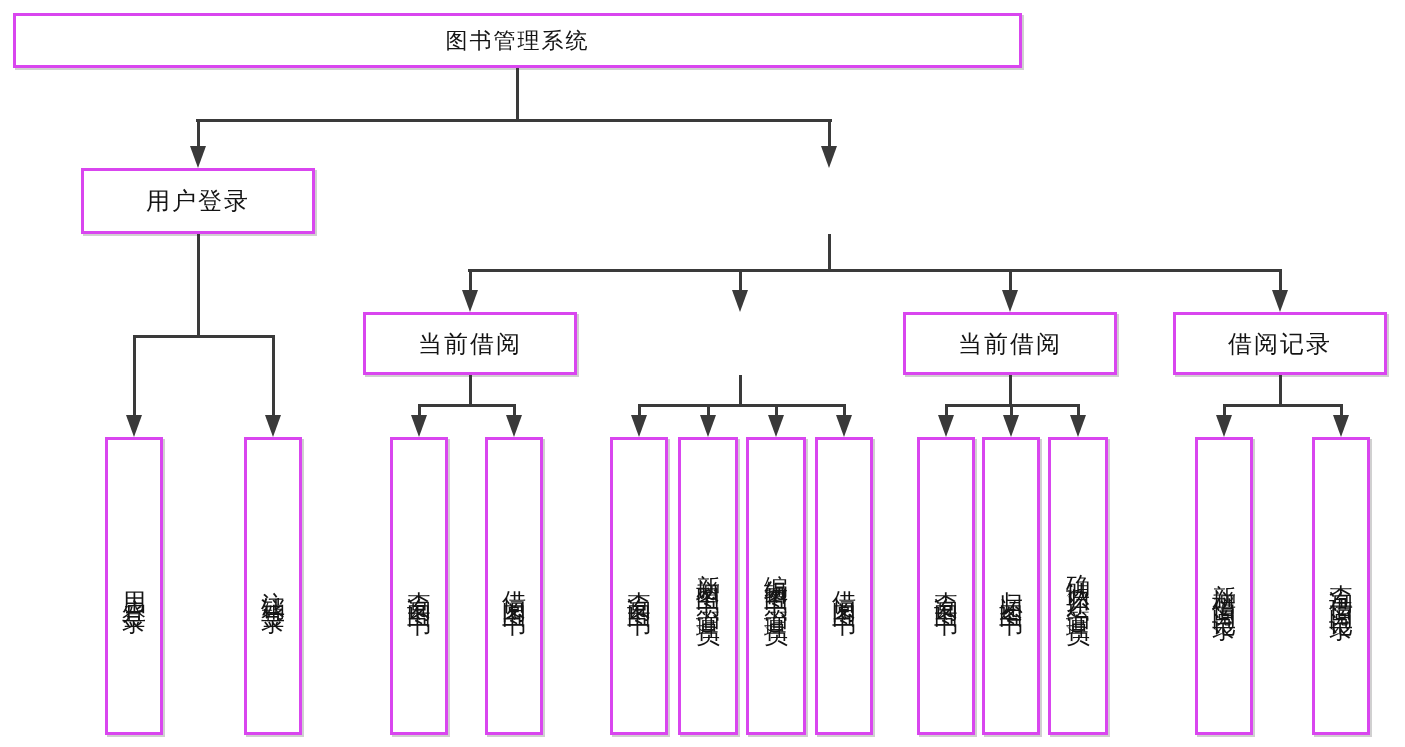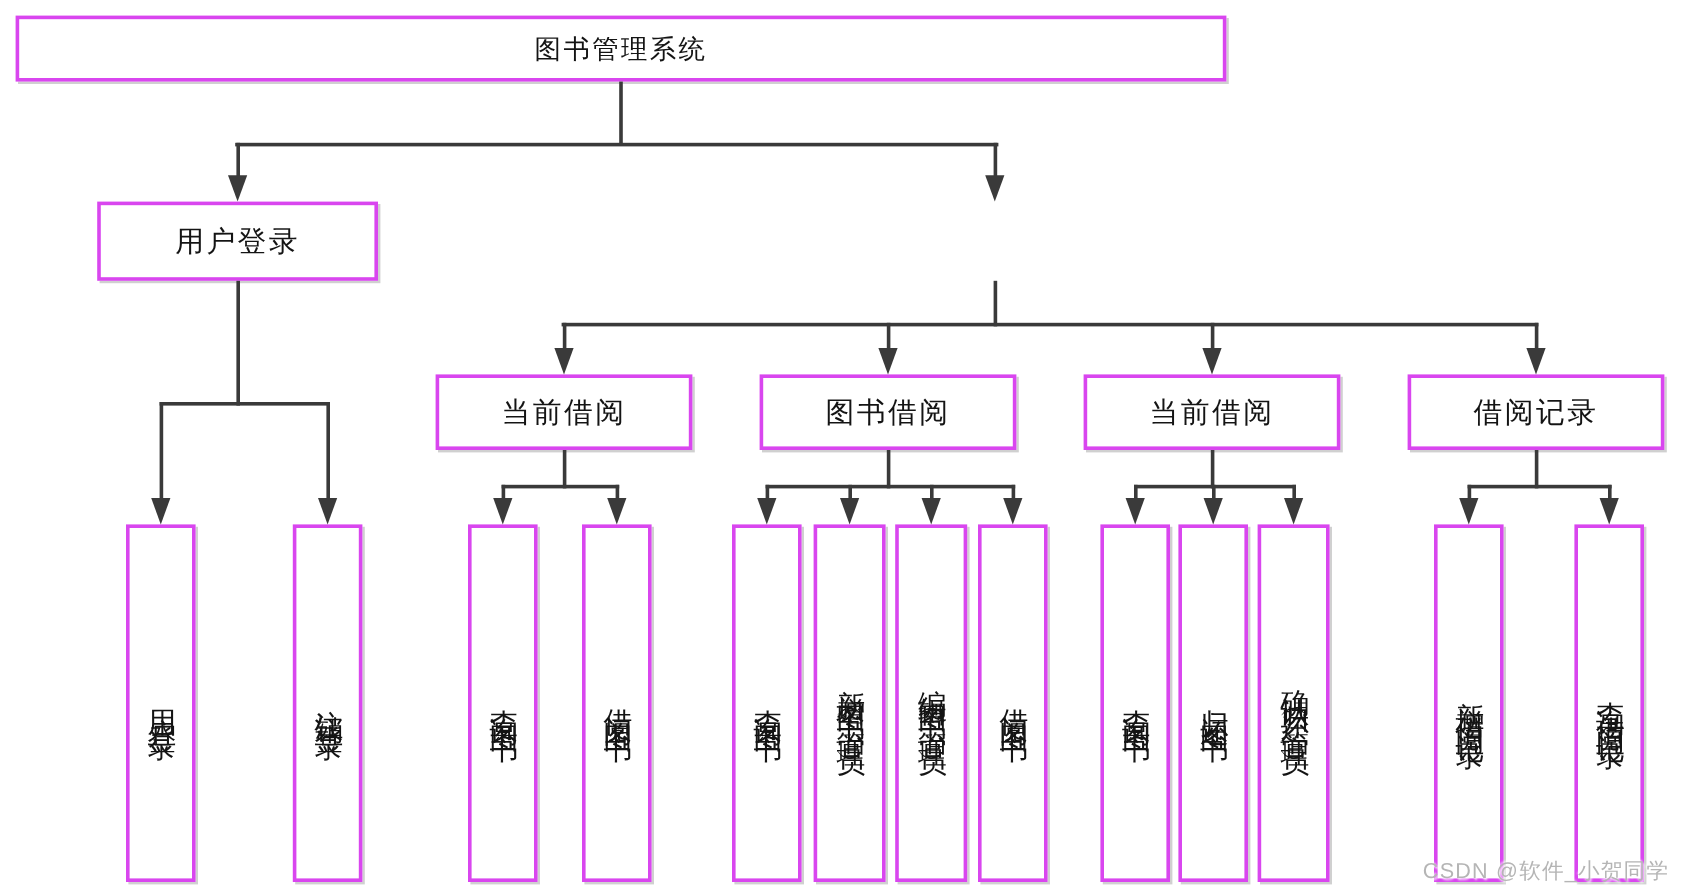--- a/index.html
+++ b/index.html
@@ -39,23 +39,20 @@
   <div class="box" style="left:13px;top:13px;width:1009px;height:55px">
     <span class="hlabel root-label">图书管理系统</span>
   </div>
 
   <div class="box" style="left:81px;top:168px;width:234px;height:66px">
     <span class="hlabel">用户登录</span>
   </div>
 
   <div class="box" style="left:363px;top:312px;width:214px;height:63px">
     <span class="hlabel">当前借阅</span>
-  </div>
-  <div class="box" style="left:633px;top:312px;width:214px;height:63px">
-    <span class="hlabel">图书借阅</span>
   </div>
   <div class="box" style="left:1173px;top:312px;width:214px;height:63px">
     <span class="hlabel">借阅记录</span>
   </div>
   <div class="box" style="left:903px;top:312px;width:214px;height:63px">
     <span class="hlabel">当前借阅</span>
   </div>
 
   <div class="box" style="left:105px;top:437px;width:58px;height:298px">
     <span class="vlabel">用户登录</span>
@@ -153,15 +150,14 @@
   <div class="arrow" style="left:1003px;top:415px"></div>
   <div class="arrow" style="left:1070px;top:415px"></div>
 
   <div class="line v" style="left:1279px;top:375px;height:32px"></div>
   <div class="line h" style="left:1223px;top:404px;width:120px"></div>
   <div class="line v" style="left:1223px;top:404px;height:13px"></div>
   <div class="line v" style="left:1340px;top:404px;height:13px"></div>
   <div class="arrow" style="left:1216px;top:415px"></div>
   <div class="arrow" style="left:1333px;top:415px"></div>
 
-  <div class="watermark">CSDN @软件_小贺同学</div>
 
 </div>
 
 </body></html>

